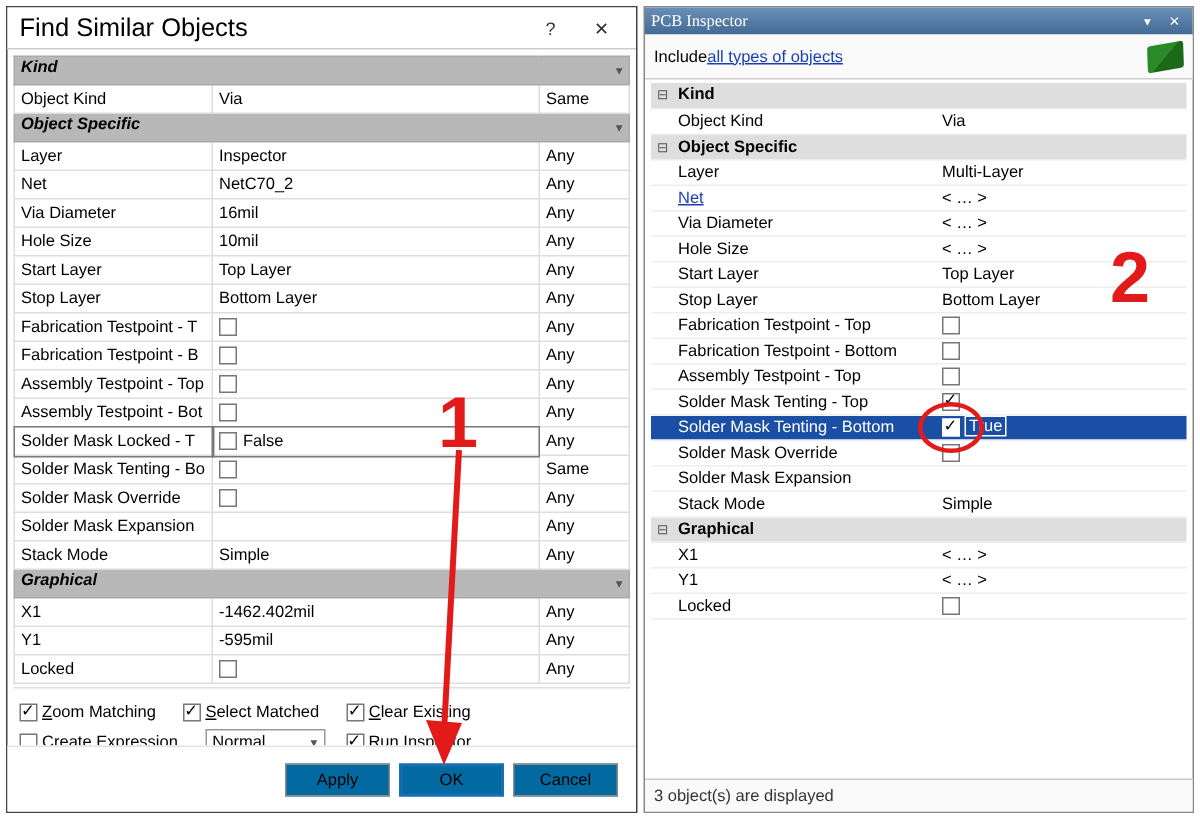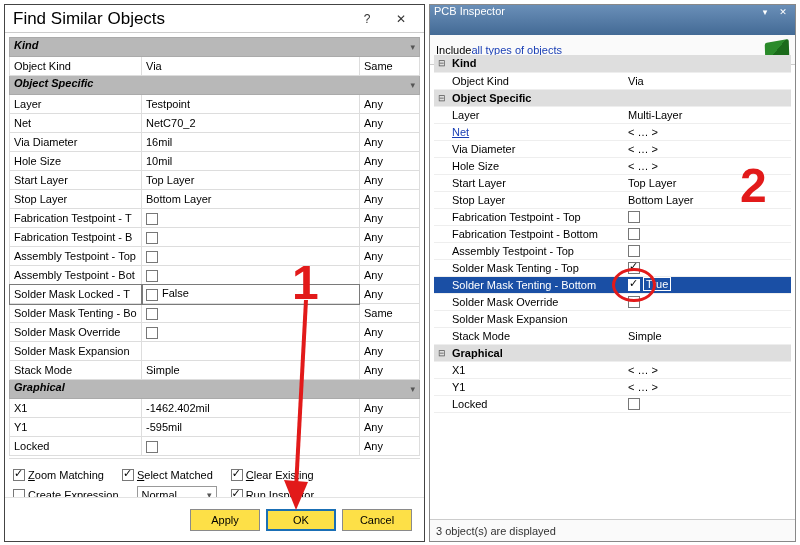--- a/index.html
+++ b/index.html
@@ -104,35 +104,36 @@
   .dlg-footer {
     position: absolute; left: 0; right: 0; bottom: 0; height: 44px;
     display: flex; align-items: center; justify-content: flex-end;
     gap: 6px; padding-right: 12px;
     background: #fff;
     border-top: 1px solid #e3e3e3;
   }
   .btn {
     min-width: 70px; height: 22px;
     border: 1px solid #8a8a8a;
-    background: #fde047;
+    background: #0369a1;
     display: inline-flex; align-items: center; justify-content: center;
     padding: 0 10px;
   }
   .btn.default { border-color: #1a6fb5; box-shadow: inset 0 0 0 1px #1a6fb5; }
 
   
   .insp { left: 429px; top: 4px; width: 367px; height: 538px; }
   .insp-titlebar {
-    height: 30px;
+    height: 18px;
     background: linear-gradient(#6a8fb8, #436a95);
     color: #fff;
-    display: flex; align-items: flex-start;
+    display: flex; align-items: center;
     font-size: 11px;
     padding: 0 4px;
+    font-family: Liberation Serif, serif;
   }
   .insp-titlebar .tbtn {
     width: 16px; height: 14px;
     margin-left: 2px;
     display: flex; align-items: center; justify-content: center;
     font-size: 9px; color: #fff;
   }
   .insp-head {
     height: 30px;
     border-bottom: 1px solid #ccc;
@@ -241,21 +242,21 @@
         <td class="label-indent">Object Kind</td>
         <td>Via</td>
         <td>Same</td>
       </tr>
 
       <tr class="sec-hdr">
         <td colspan="3"><span>Object Specific</span><span class="chev">▾</span></td>
       </tr>
       <tr>
             <td class="label-indent">Layer</td>
-            <td>Testpoint</td>
+            <td>Inspector</td>
             <td>Any</td>
           </tr>
       <tr>
             <td class="label-indent">Net</td>
             <td>NetC70_2</td>
             <td>Any</td>
           </tr>
       <tr>
             <td class="label-indent">Via Diameter</td>
             <td>16mil</td>

